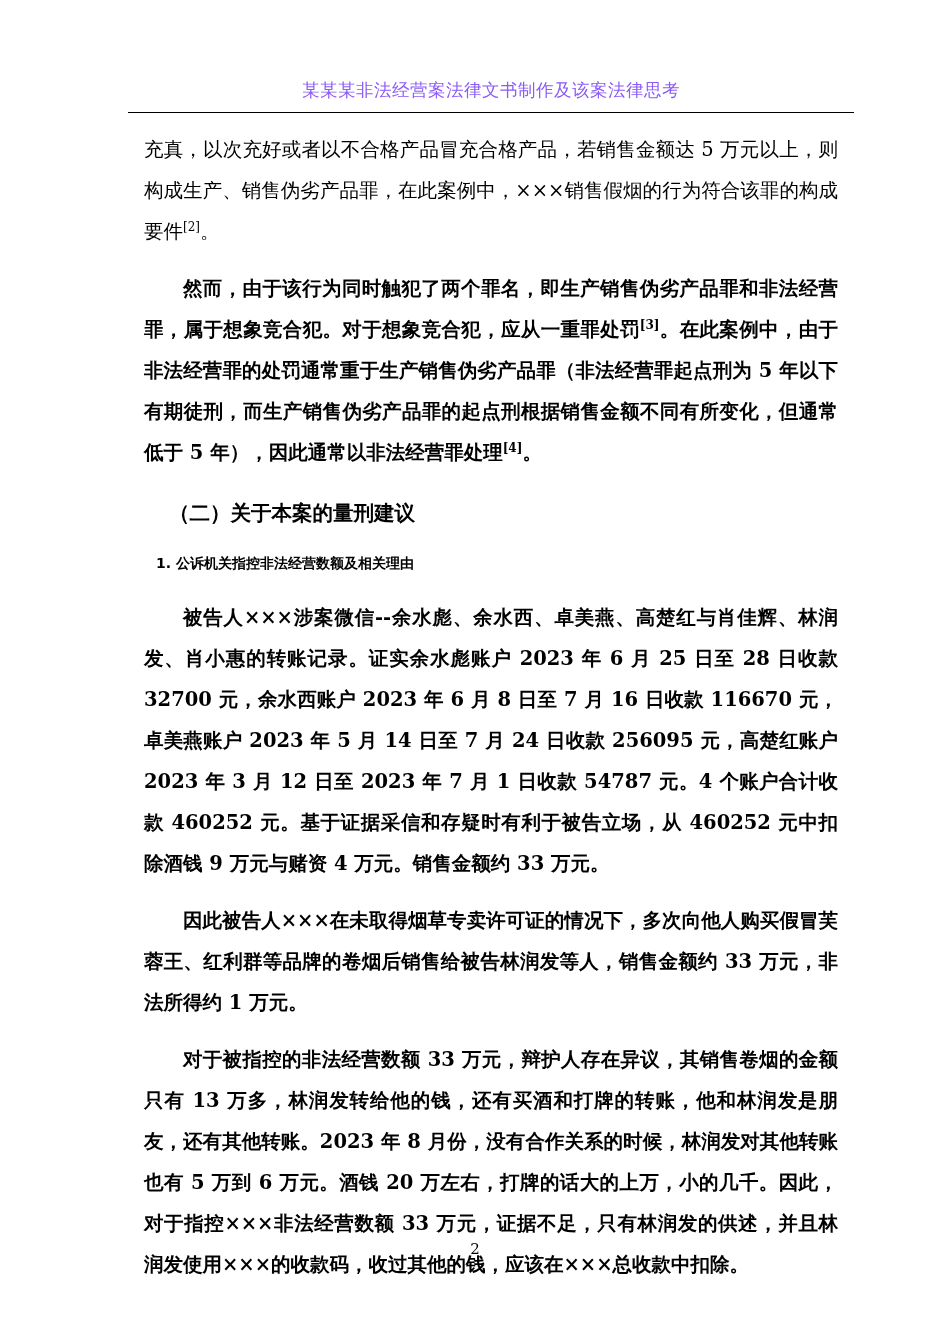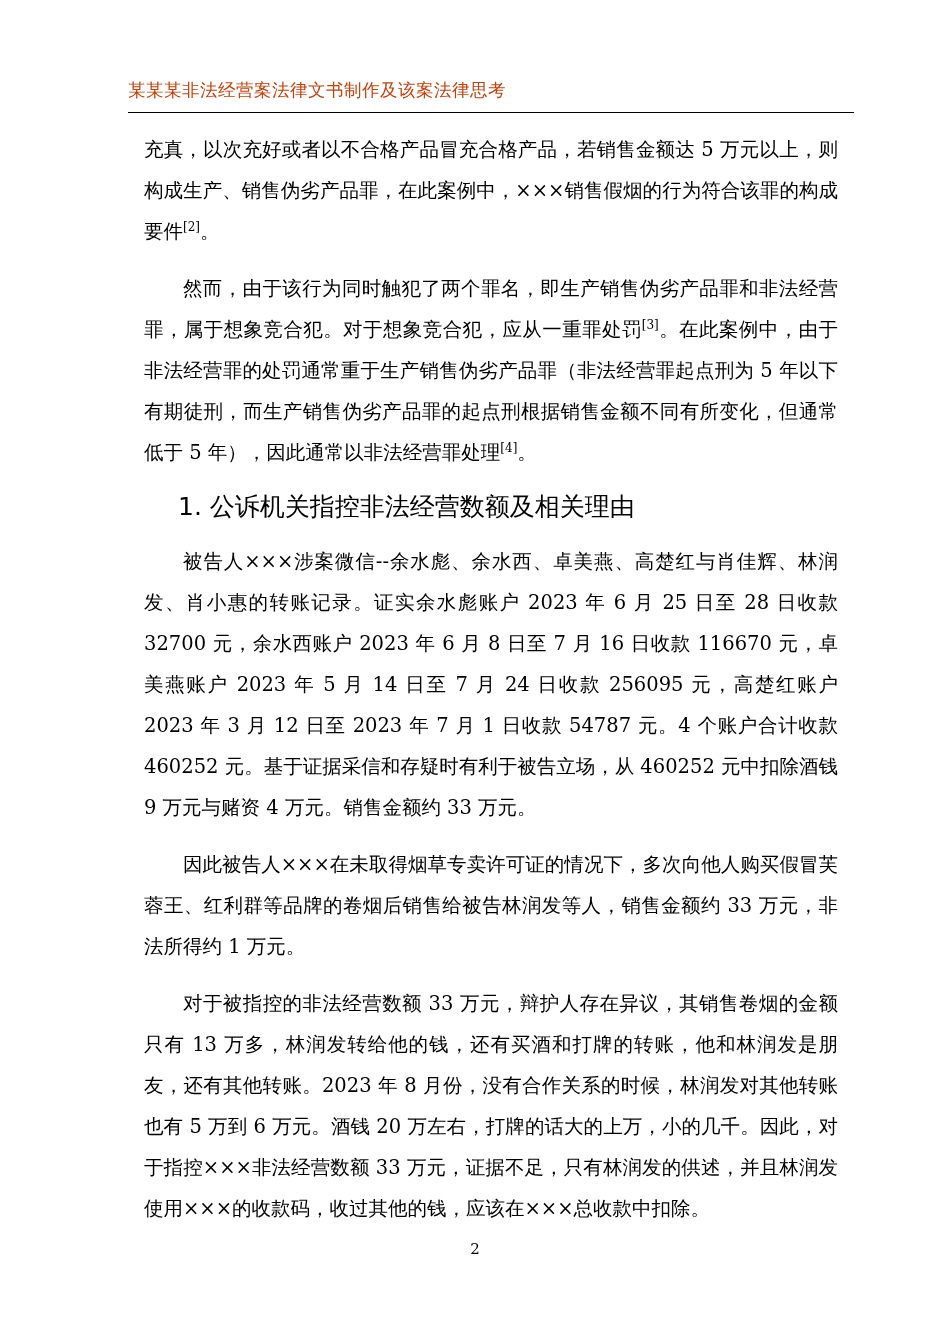--- a/index.html
+++ b/index.html
@@ -18,62 +18,64 @@
     box-sizing: border-box;
     overflow: hidden;
   }
   .page-inner {
     position: absolute;
     left: 128px;
     right: 96px;
     top: 78px;
   }
   .header {
+    text-align: center;
     font-size: 17.5px;
     letter-spacing: 0.5px;
     padding-bottom: 10px;
-    color: #c2410c;
+    color: #8b5cf6;
     font-family: "DejaVu Serif", "Liberation Serif", serif;
   }
   .header-rule {
     border-bottom: 1.3px solid #000;
     margin-bottom: 6px;
   }
   .body-text {
     font-size: 19.5px;
     line-height: 41px;
     text-align: justify;
     text-justify: inter-ideograph;
     color: #000;
   }
   p {
     margin: 16px;
   }
   .indent {
     text-indent: 2em;
+    font-weight: bold;
   }
   .noindent {
     text-indent: 0;
   }
   sup {
     font-size: 12px;
     vertical-align: super;
     line-height: 0;
   }
   h2.section {
     font-size: 20.5px;
     font-weight: bold;
     margin: 22px 0 14px 0;
     text-indent: 2em;
     font-family: "DejaVu Sans", "Liberation Sans", sans-serif;
     line-height: 36px;
   }
   h3.subsection {
-    font-size: 25px;
-    font-weight: normal;
+    font-size: 14px;
+    font-weight: bold;
     margin: 12px 0 6px 0;
     text-indent: 2em;
     font-family: "DejaVu Sans", "Liberation Sans", sans-serif;
     line-height: 36px;
   }
   .footer {
     position: absolute;
     left: 0;
     right: 0;
     bottom: 86px;
@@ -94,20 +96,21 @@
     </div>
     <div class="header-rule"></div>
 
     <div class="body-text">
 
       <p class="noindent"><span>充真，以次充好或者以不合格产品冒充合格产品，若销售金额达 5 万元以上，则构成生产、销售伪劣产品罪，在此案例中，×××销售假烟的行为符合该罪的构成要件</span><sup>[2]</sup><span>。</span></p>
 
       <p class="indent"><span>然而，由于该行为同时触犯了两个罪名，即生产销售伪劣产品罪和非法经营罪，属于想象竞合犯。对于想象竞合犯，应从一重罪处罚</span><sup>[3]</sup><span>。在此案例中，由于非法经营罪的处罚通常重于生产销售伪劣产品罪（非法经营罪起点刑为 5 年以下有期徒刑，而生产销售伪劣产品罪的起点刑根据销售金额不同有所变化，但通常低于 5 年），因此通常以非法经营罪处理</span><sup>[4]</sup><span>。</span></p>
 
 
+      <h2 class="section">（二）关于本案的量刑建议</h2>
 
       <h3 class="subsection">1. 公诉机关指控非法经营数额及相关理由</h3>
 
       <p class="indent">被告人×××涉案微信--余水彪、余水西、卓美燕、高楚红与肖佳辉、林润发、肖小惠的转账记录。证实余水彪账户 2023 年 6 月 25 日至 28 日收款 32700 元，余水西账户 2023 年 6 月 8 日至 7 月 16 日收款 116670 元，卓美燕账户 2023 年 5 月 14 日至 7 月 24 日收款 256095 元，高楚红账户 2023 年 3 月 12 日至 2023 年 7 月 1 日收款 54787 元。4 个账户合计收款 460252 元。基于证据采信和存疑时有利于被告立场，从 460252 元中扣除酒钱 9 万元与赌资 4 万元。销售金额约 33 万元。</p>
 
       <p class="indent">因此被告人×××在未取得烟草专卖许可证的情况下，多次向他人购买假冒芙蓉王、红利群等品牌的卷烟后销售给被告林润发等人，销售金额约 33 万元，非法所得约 1 万元。</p>
 
 
       <p class="indent">对于被指控的非法经营数额 33 万元，辩护人存在异议，其销售卷烟的金额只有 13 万多，林润发转给他的钱，还有买酒和打牌的转账，他和林润发是朋友，还有其他转账。2023 年 8 月份，没有合作关系的时候，林润发对其他转账也有 5 万到 6 万元。酒钱 20 万左右，打牌的话大的上万，小的几千。因此，对于指控×××非法经营数额 33 万元，证据不足，只有林润发的供述，并且林润发使用×××的收款码，收过其他的钱，应该在×××总收款中扣除。</p>
 

